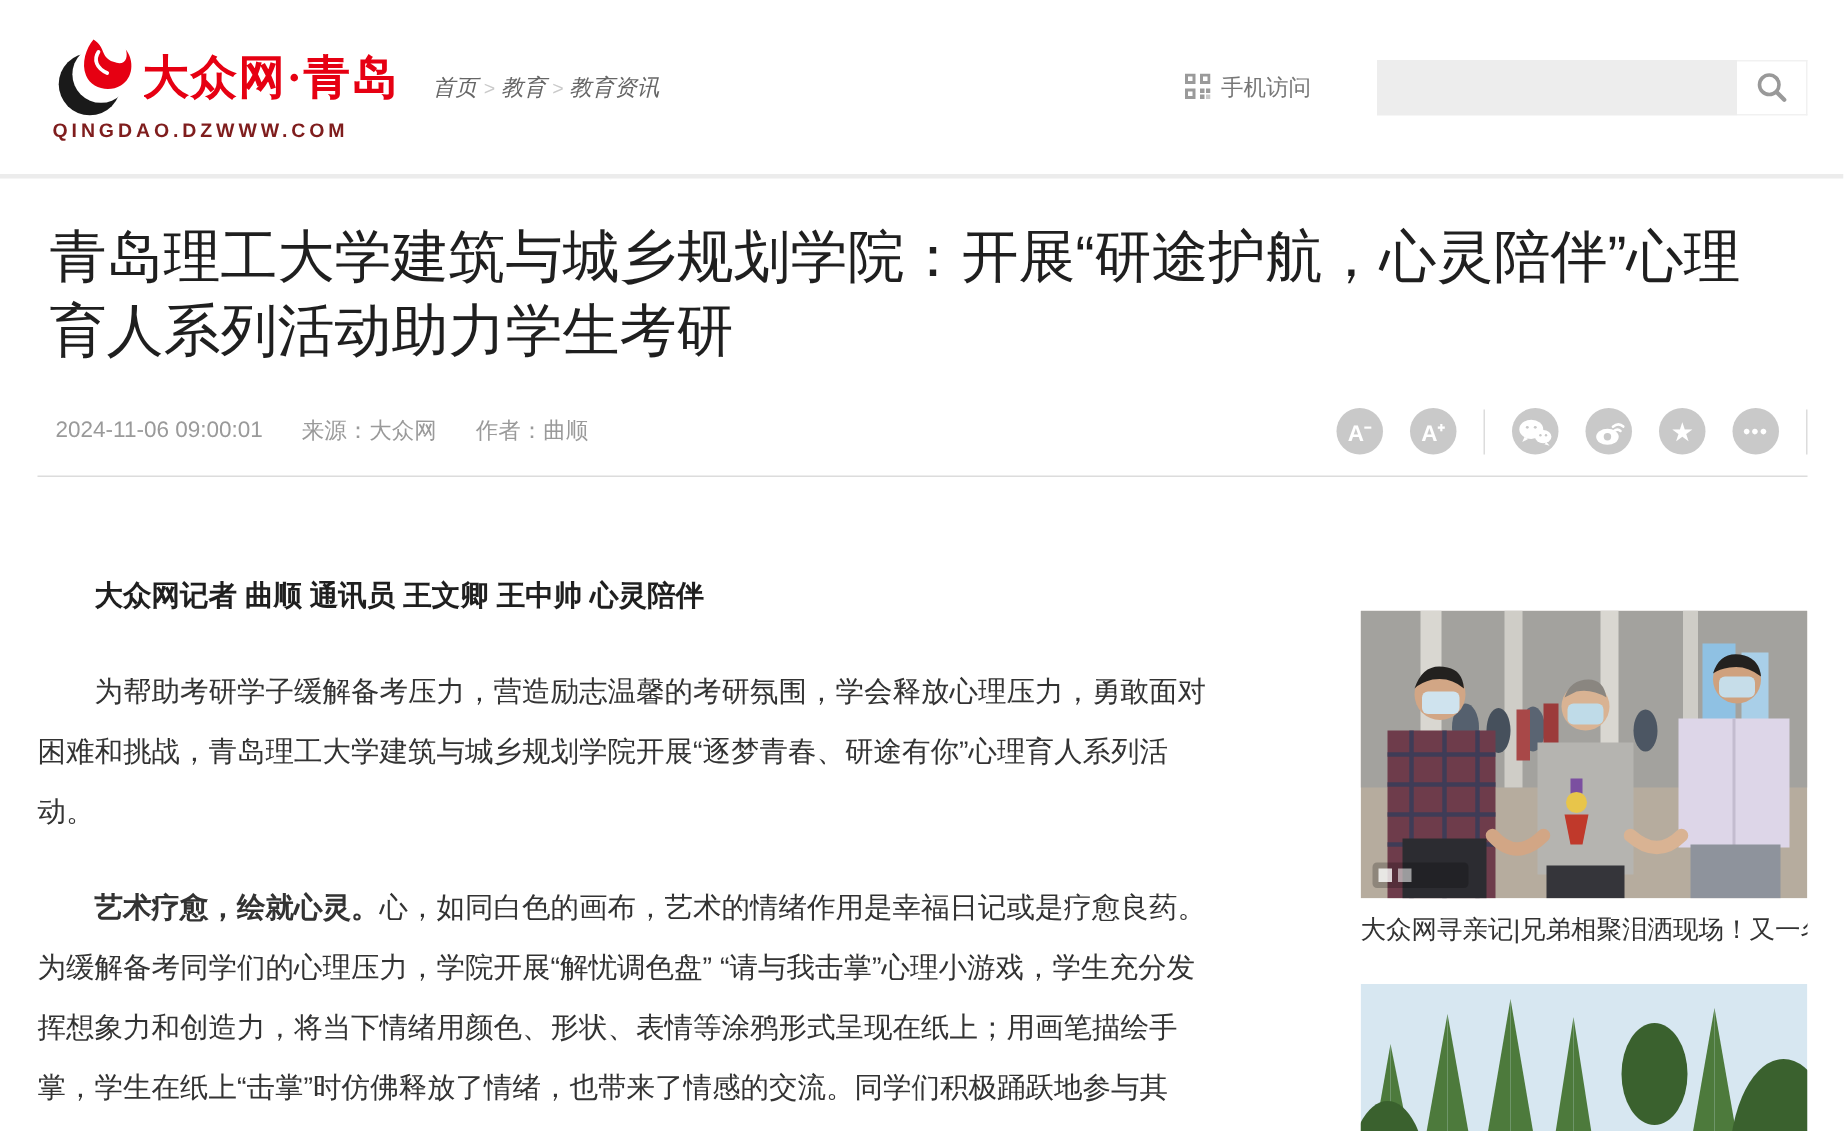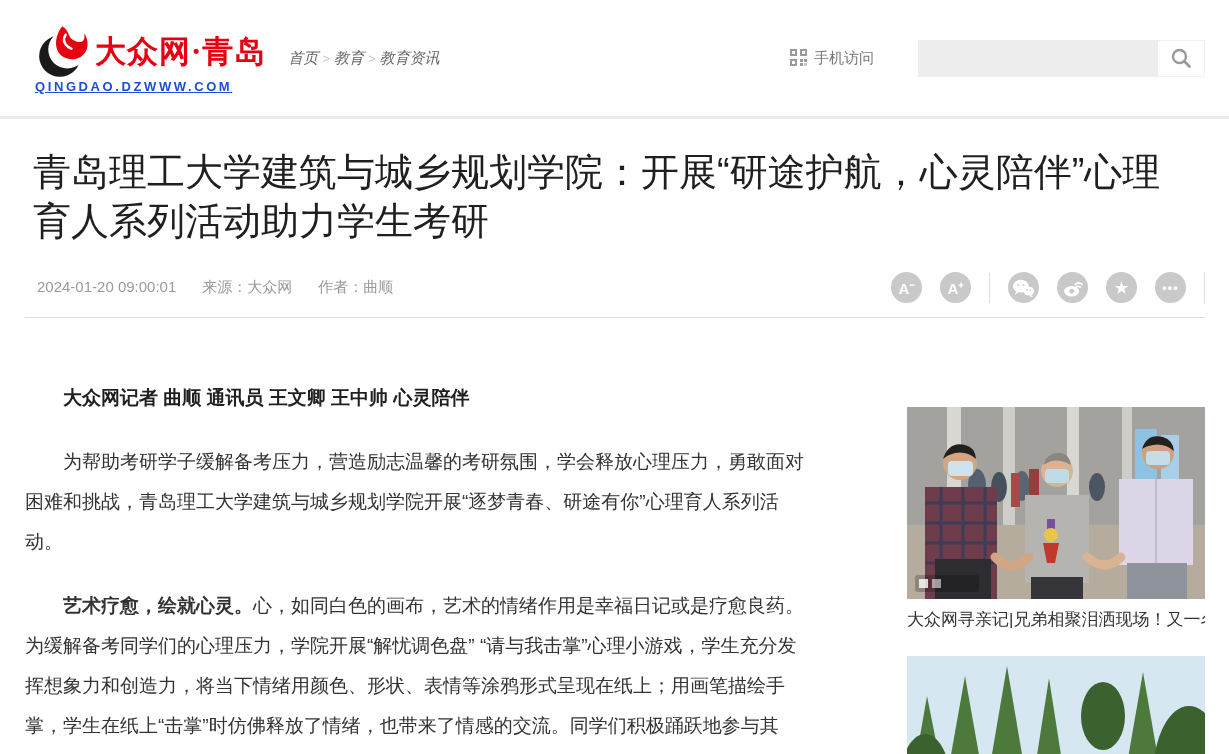--- a/index.html
+++ b/index.html
@@ -14,22 +14,22 @@
     display:flex; align-items:center; padding:0 24px 0 35px;
   }
   .logo { display:flex; flex-direction:column; cursor:pointer; }
   .logo-top { display:flex; align-items:center; }
   .logo-top svg { width:58px; height:58px; }
   .logo-cn {
     color:#e60012; font-weight:bold; font-size:31px; letter-spacing:1px;
     font-family:"Liberation Serif", serif; margin-left:2px; white-space:nowrap;
   }
   .logo-en {
-    font-size:13px; font-weight:bold; color:#1d4ed8; letter-spacing:2.6px;
-    margin-top:-2px; white-space:nowrap;text-decoration:underline;
+    font-size:13px; font-weight:bold; color:#7f1d1d; letter-spacing:2.6px;
+    margin-top:-2px; white-space:nowrap;
   }
   .breadcrumb { display:flex; align-items:center; gap:4px; margin-left:22px; font-size:15px; color:#666;font-style:italic; }
   .breadcrumb a { color:#666; text-decoration:none; cursor:pointer; }
   .crumb-sep { color:#c9c9c9; font-size:13px; }
   .header-right { margin-left:auto; display:flex; align-items:center; }
   .mobile-access { display:flex; align-items:flex-start; gap:7px; color:#777; font-size:15px; cursor:pointer; }
   .mobile-access svg { display:block; }
   .searchbox { margin-left:44px; width:287px; height:37px; display:flex; }
   .searchbox input {
     flex:1; min-width:0; border:none; outline:none; background:#ededed;
@@ -122,21 +122,21 @@
       </button>
     </div>
   </div>
 </header>
 
 <main>
   <h1 class="article-title">青岛理工大学建筑与城乡规划学院：开展“研途护航，心灵陪伴”心理育人系列活动助力学生考研</h1>
 
   <div class="meta-row">
     <div class="meta">
-      <span>2024-01-20 09:00:01</span>
+      <span>2024-11-06 09:00:01</span>
       <span>来源：大众网</span>
       <span>作者：曲顺</span>
     </div>
     <div class="toolbar">
       <span class="icon-circle">
         <span>A⁻</span>
       </span>
       <span class="icon-circle">
         <span>A⁺</span>
       </span>

